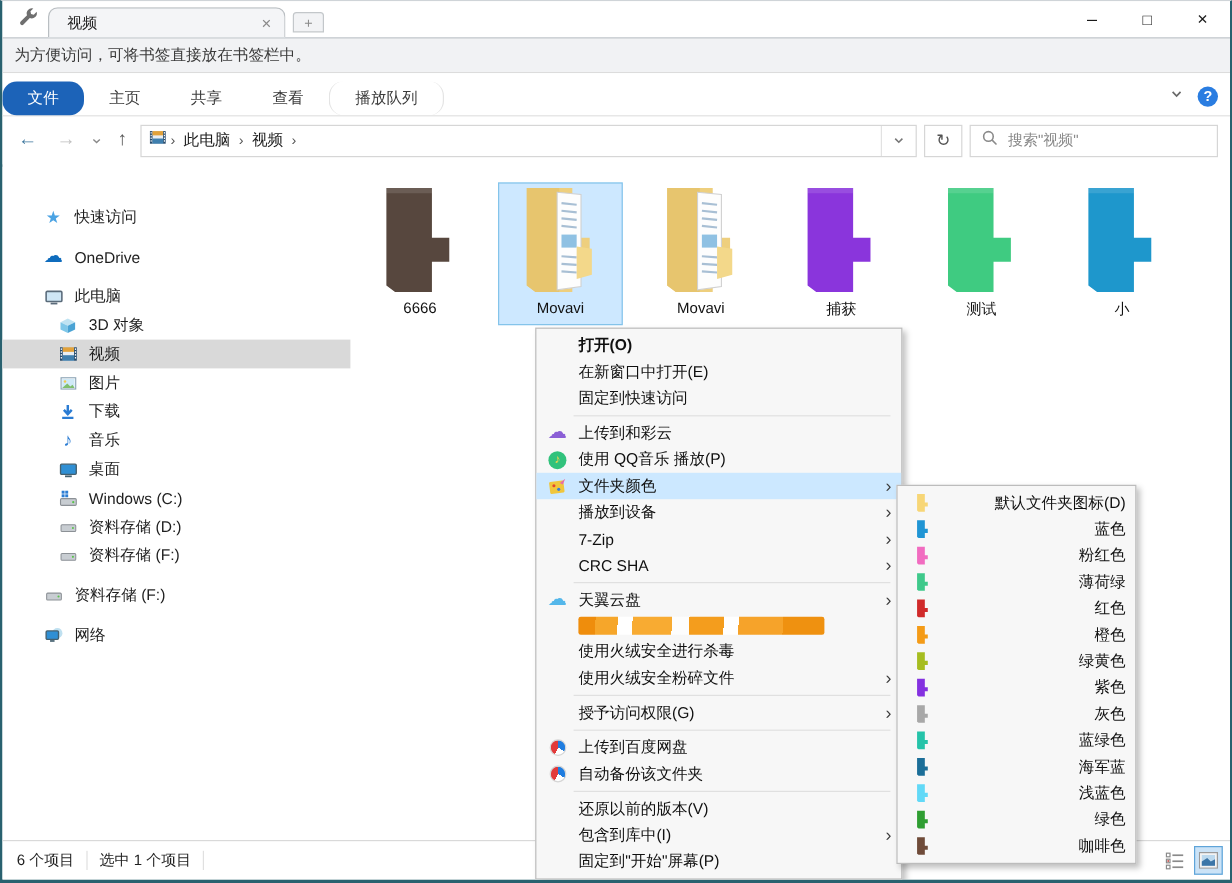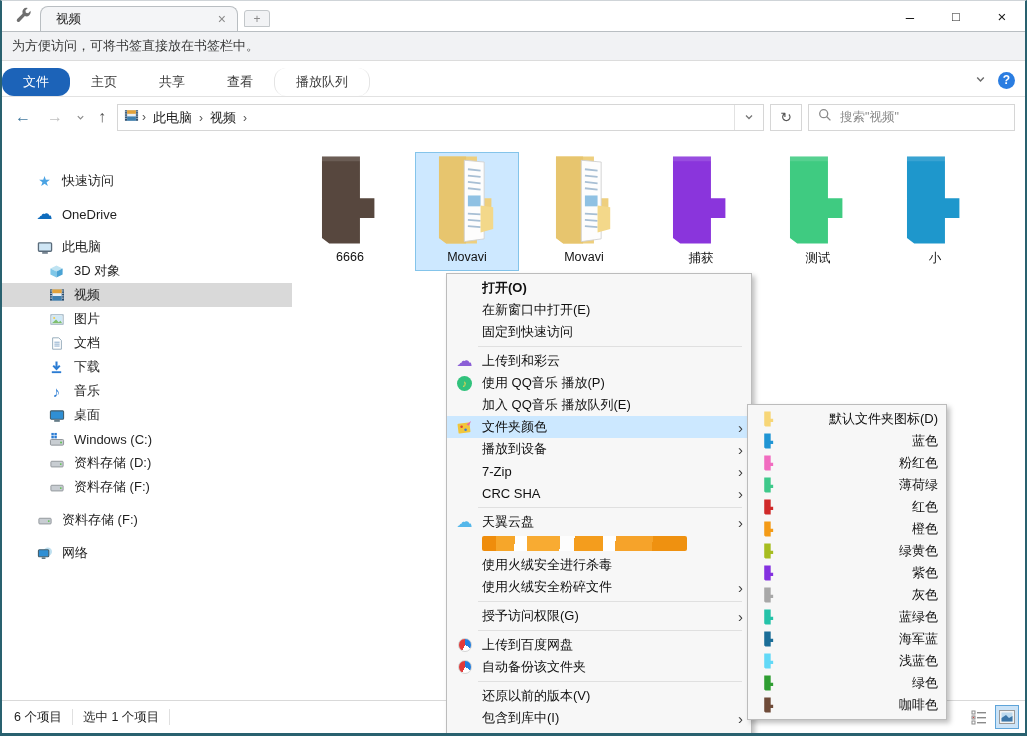--- a/index.html
+++ b/index.html
@@ -260,33 +260,20 @@
         <div class="side-item indent1">
           <span class="side-icon">
             <svg width="16" height="15" viewBox="0 0 16 16">
               <rect x="1.5" y="3" width="13" height="10" fill="#fff" stroke="#8ba3b5"></rect>
               <rect x="2.5" y="4" width="11" height="8" fill="#cfe9f7"></rect>
               <circle cx="5" cy="6.3" r="1.1" fill="#f2c94c"></circle>
               <path d="M2.5 12 L7 8 L9.7 10.8 L11.7 9.3 L13.5 12 Z" fill="#7fbf6e"></path>
             </svg>
           </span>
           <span>图片</span>
-        </div>
-        <div class="side-item indent1">
-          <span class="side-icon">
-            <svg width="14" height="15" viewBox="0 0 16 16">
-              <path d="M3 1.5 H10 L13 4.5 V14.5 H3 Z" fill="#fff" stroke="#8ba3b5"></path>
-              <g stroke="#7aa0c4" stroke-width="1">
-                <line x1="5" y1="6.5" x2="11" y2="6.5"></line>
-                <line x1="5" y1="8.7" x2="11" y2="8.7"></line>
-                <line x1="5" y1="10.9" x2="11" y2="10.9"></line>
-              </g>
-            </svg>
-          </span>
-          <span>文档</span>
         </div>
         <div class="side-item indent1">
           <span class="side-icon">
             <svg width="15" height="15" viewBox="0 0 16 16">
               <path d="M8 1.5 V8.5 M4.5 6 L8 9.7 L11.5 6" stroke="#2b7cd3" stroke-width="2.2" fill="none"></path>
               <path d="M3 13 H13" stroke="#2b7cd3" stroke-width="2"></path>
             </svg>
           </span>
           <span>下载</span>
         </div>
@@ -503,25 +490,20 @@
       </div>
       <div class="menu-item">
         <span class="mi-icon">
           <span class="qq-circle">
             <span>♪</span>
           </span>
         </span>
         <span class="mi-label">使用 QQ音乐 播放(P)</span>
         <span class="submenu-arrow" style="visibility: hidden;">›</span>
       </div>
-      <div class="menu-item">
-        <span class="mi-icon"></span>
-        <span class="mi-label">加入 QQ音乐 播放队列(E)</span>
-        <span class="submenu-arrow" style="visibility: hidden;">›</span>
-      </div>
       <div class="menu-item highlighted">
         <span class="mi-icon">
           <svg width="16" height="15" viewBox="0 0 16 15">
             <rect x="1" y="3" width="12" height="10" rx="1" fill="#f0c63c" transform="rotate(-7 7 8)"></rect>
             <circle cx="4.6" cy="6.8" r="1.3" fill="#e2452f"></circle>
             <circle cx="8.6" cy="9.8" r="1.3" fill="#3a7bd5"></circle>
             <path d="M9.5 4.5 L14 1 L12 5.8 Z" fill="#e86aa6"></path>
           </svg>
         </span>
         <span class="mi-label">文件夹颜色</span>

